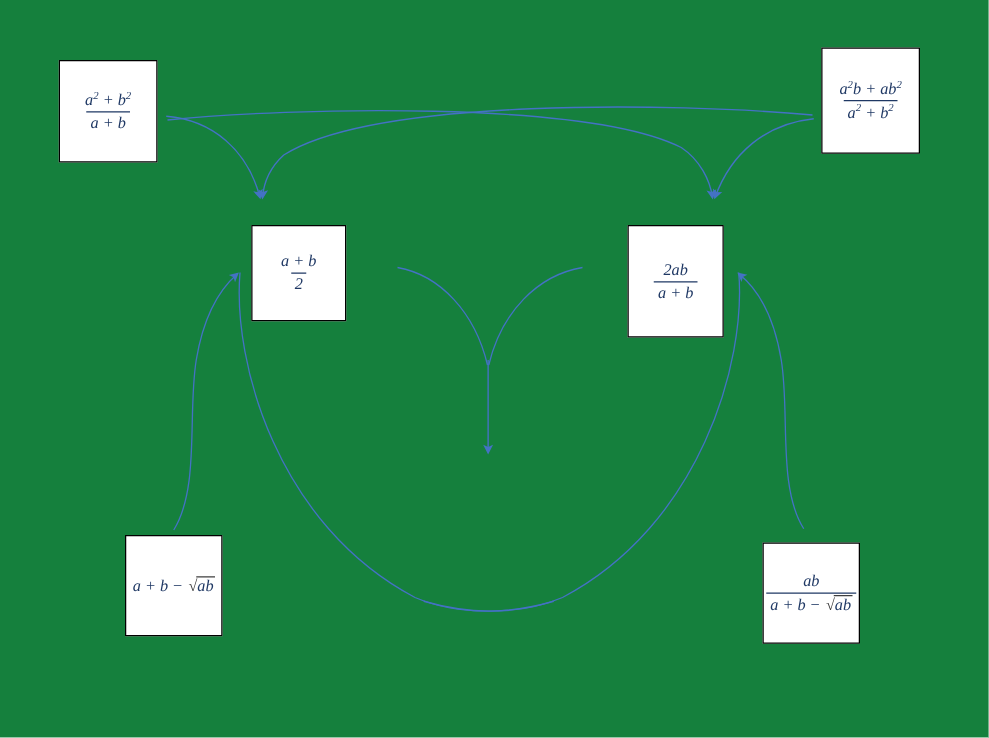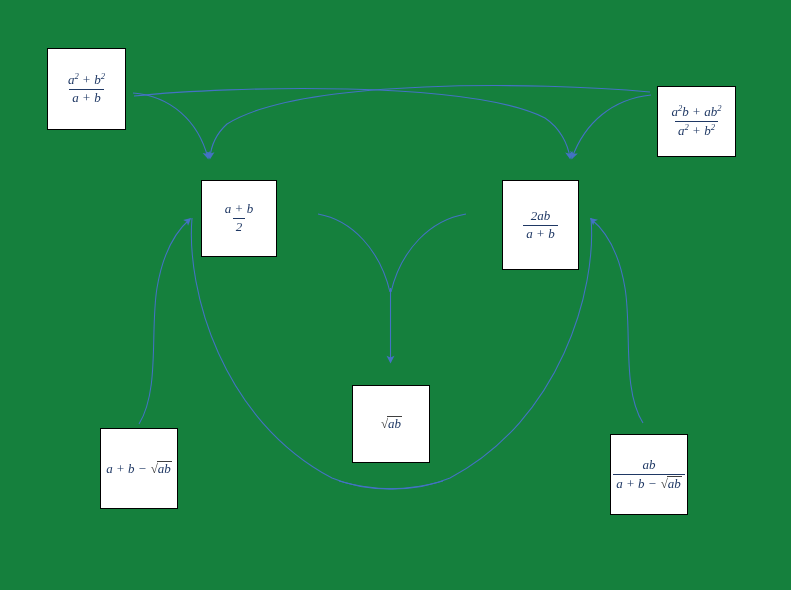--- a/index.html
+++ b/index.html
@@ -109,46 +109,41 @@
     <path d="M192,218 C186,290 222,420 332,478 C370,494 412,490 443,481" fill="none" stroke="#4472c4" stroke-width="1.05"></path>
   </svg>
 
   <div class="fbox" style="left:47px; top:48px; width:79px; height:82px;">
     <span class="math">
       <span class="num">a<sup>2</sup> + b<sup>2</sup></span>
       <span class="den">a + b</span>
     </span>
   </div>
 
-  <div class="fbox" style="left:657px; top:38px; width:79px; height:71px;margin-top:48px;">
+  <div class="fbox" style="left:657px; top:38px; width:79px; height:85px;">
     <span class="math">
       <span class="num">a<sup>2</sup>b + ab<sup>2</sup></span>
       <span class="den">a<sup>2</sup> + b<sup>2</sup></span>
     </span>
   </div>
 
   <div class="fbox" style="left:201px; top:180px; width:76px; height:77px;">
     <span class="math">
       <span class="num">a + b</span>
       <span class="den">2</span>
     </span>
   </div>
 
   <div class="fbox" style="left:502px; top:180px; width:77px; height:90px;">
     <span class="math">
       <span class="num">2ab</span>
       <span class="den">a + b</span>
     </span>
   </div>
 
-  <div class="fbox" style="left:352px; top:385px; width:78px; height:78px;">
-    <span class="math plain">
-      <span class="sqrt"><span class="radsym">√</span><span class="rad">ab</span></span>
-    </span>
-  </div>
 
   <div class="fbox" style="left:100px; top:428px; width:78px; height:81px;">
     <span class="math plain">
       <span>a + b − <span class="sqrt"><span class="radsym">√</span><span class="rad">ab</span></span></span>
     </span>
   </div>
 
   <div class="fbox" style="left:610px; top:434px; width:78px; height:81px;">
     <span class="math">
       <span class="num">ab</span>

